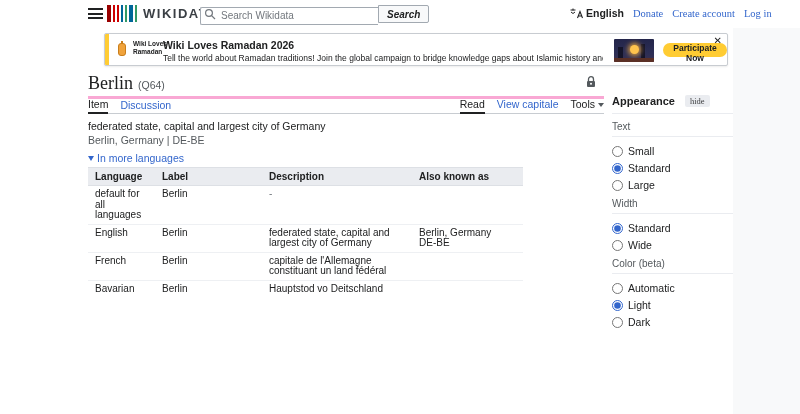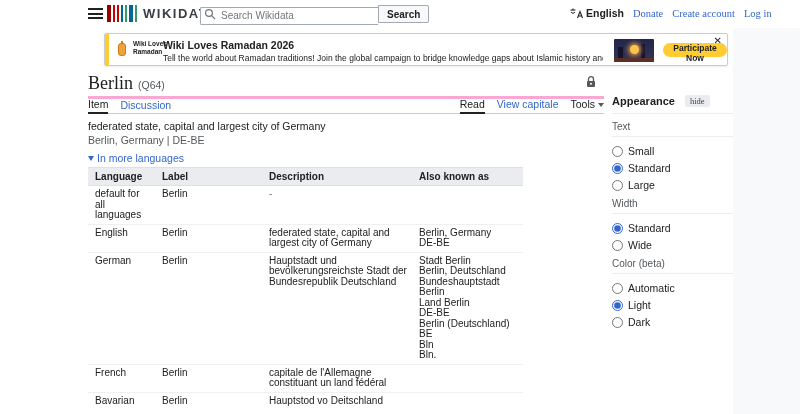--- a/index.html
+++ b/index.html
@@ -14,21 +14,21 @@
   .menu-btn i { display:block; height:2px; background:#202122; margin-bottom:2.5px; }
   .logo { position:absolute; left:107px; top:5px; display:flex; align-items:center; }
   .logo-bars { display:flex; align-items:stretch; height:17px; margin-right:6px; }
   .logo-bars i { display:block; }
   .logo-text { font-size:13px; font-weight:bold; letter-spacing:1.5px; color:#3a3f44; }
   .search { position:absolute; left:200px; top:5px; display:flex; height:18px; }
   .search-box { position:relative; width:178px; }
   .search-box svg { position:absolute; left:4px; top:3px; }
   .search-input { width:178px; height:18px; border:1px solid #a2a9b1; border-right:none; border-radius:2px 0 0 2px; padding:0 4px 0 20px; font-size:10px; color:#202122; font-family:"Liberation Sans", sans-serif; }
   .search-input::placeholder { color:#72777d; }
-  .search-btn { height:18px; border:1px solid #a2a9b1; background:#f8f9fa; border-radius:0 2px 2px 0; font-size:10px; font-weight:bold; padding:0 8px; color:#202122; cursor:pointer; font-family:"Liberation Sans", sans-serif; }
+  .search-btn { height:18px; border:1px solid #a2a9b1; background:#f8f9fa; border-radius:0 2px 2px 0; font-size:10px; font-weight:bold; padding:0 8px; color:#202122; cursor:pointer; font-family:"Liberation Sans", sans-serif;font-style:italic; }
   .header-right { position:absolute; left:570px; top:7px; display:flex; align-items:center; gap:9px; font-size:10.5px; }
   .lang-btn { display:flex; align-items:center; gap:3px; font-weight:bold; color:#202122; cursor:pointer; }
   .hlink { color:#3366cc; text-decoration:none; cursor:pointer; white-space:nowrap;font-family:Liberation Serif, serif; }
 
   
   .banner { position:absolute; left:104px; top:33px; width:624px; height:33px; background:#fff; border:1px solid #c8ccd1; border-radius:2px; box-shadow:0 1px 2px rgba(0,0,0,.08); }
   .banner-stripe { position:absolute; left:0; top:0; bottom:0; width:4px; background:#ffcc33; border-radius:1px 0 0 1px; }
   .lantern { position:absolute; left:13px; top:9px; width:8px; height:13px; background:#f0a33c; border:1px solid #c97e1b; border-radius:3px; }
   .lantern:before { content:""; position:absolute; left:2px; top:-3px; width:2px; height:3px; background:#c97e1b; }
   .banner-badge { position:absolute; left:28px; top:6px; width:36px; font-size:6.5px; font-weight:bold; line-height:1.25; color:#202122; }
@@ -200,34 +200,20 @@
           <td class="aka-cell"></td>
         </tr>
         <tr>
           <td>English</td>
           <td>Berlin</td>
           <td>federated state, capital and largest city of Germany</td>
           <td class="aka-cell">Berlin, Germany
 DE-BE</td>
         </tr>
         <tr>
-          <td>German</td>
-          <td>Berlin</td>
-          <td>Hauptstadt und bevölkerungsreichste Stadt der Bundesrepublik Deutschland</td>
-          <td class="aka-cell">Stadt Berlin
-Berlin, Deutschland
-Bundeshauptstadt Berlin
-Land Berlin
-DE-BE
-Berlin (Deutschland)
-BE
-Bln
-Bln.</td>
-        </tr>
-        <tr>
           <td>French</td>
           <td>Berlin</td>
           <td>capitale de l'Allemagne constituant un land fédéral</td>
           <td class="aka-cell"></td>
         </tr>
         <tr>
           <td>Bavarian</td>
           <td>Berlin</td>
           <td>Hauptstod vo Deitschland</td>
           <td class="aka-cell"></td>

